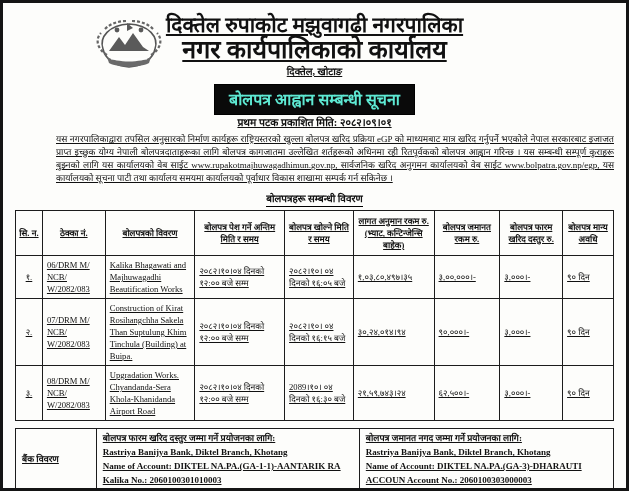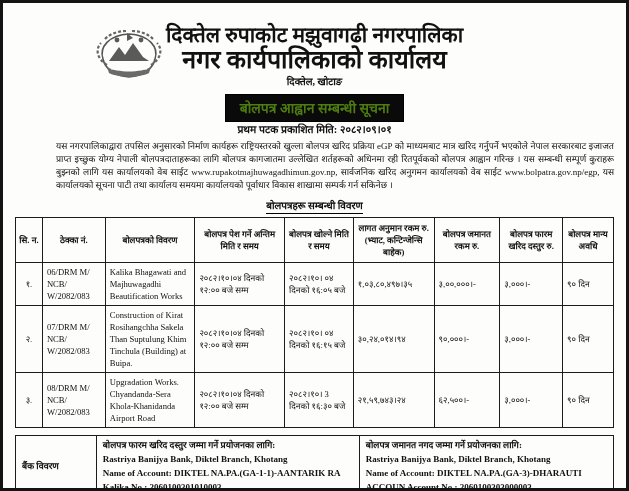--- a/index.html
+++ b/index.html
@@ -3,37 +3,38 @@
 <meta charset="utf-8">
 <style>
   * { margin: 0; padding: 0; box-sizing: border-box; }
   html, body { background: #e8e8e6; }
   body { font-family: "Liberation Serif", "DejaVu Serif", serif; color: #111; }
   .page {
     position: relative;
     width: 629px; height: 491px;
     background: #fdfdfb;
     border: 3px solid #141414;
-    padding: 20px 12px 6px 12px;
+    padding: 10px 12px 6px 12px;
     overflow: hidden;
+    text-decoration: underline;
   }
   
   .header { position: relative; text-align: center; }
   .logo {
     position: absolute; left: 72px; top: 2px;
     width: 84px; height: 62px;
   }
   .title-1 { font-size: 21px; font-weight: bold; line-height: 25px; letter-spacing: 0px; }
   .title-2 { font-size: 25px; font-weight: bold; line-height: 23px; }
   .address  { font-size: 10px; font-weight: bold; margin-top: 3px; }
   .banner-wrap { text-align: center; margin-top: 6px; }
   .banner {
     display: inline-block;
-    background: #0a0a0a; color: #4d7c0f;
-    font-size: 14px; font-weight: bold;
+    background: #0a0a0a; color: #5eead4;
+    font-size: 16px; font-weight: bold;
     padding: 3px 14px 4px 14px;
     border: 1px solid #000;
   }
   .pub-date { text-align: center; font-size: 10.5px; font-weight: bold; }
   
   .body-text {
     margin-top: 4px;
     font-size: 9px; line-height: 13px;
     text-align: justify;
     margin-left: 41px;
@@ -175,21 +176,21 @@
           <td>९०,०००।-</td>
           <td>३,०००।-</td>
           <td>९० दिन</td>
         </tr>
 
         <tr>
           <td class="center">३.</td>
           <td>08/DRM M/ NCB/ W/2082/083</td>
           <td>Upgradation Works. Chyandanda-Sera Khola-Khanidanda Airport Road</td>
           <td>२०८२।१०।०४ दिनको १२:०० बजे सम्म</td>
-          <td>२०८२।१०। 3 दिनको १६:३० बजे</td>
+          <td>2089।१०। ०४ दिनको १६:३० बजे</td>
           <td>२१,५९,७४३।२४</td>
           <td>६२,५००।-</td>
           <td>३,०००।-</td>
           <td>९० दिन</td>
         </tr>
 
     </tbody>
   </table>
 
   <table class="bank-table">

